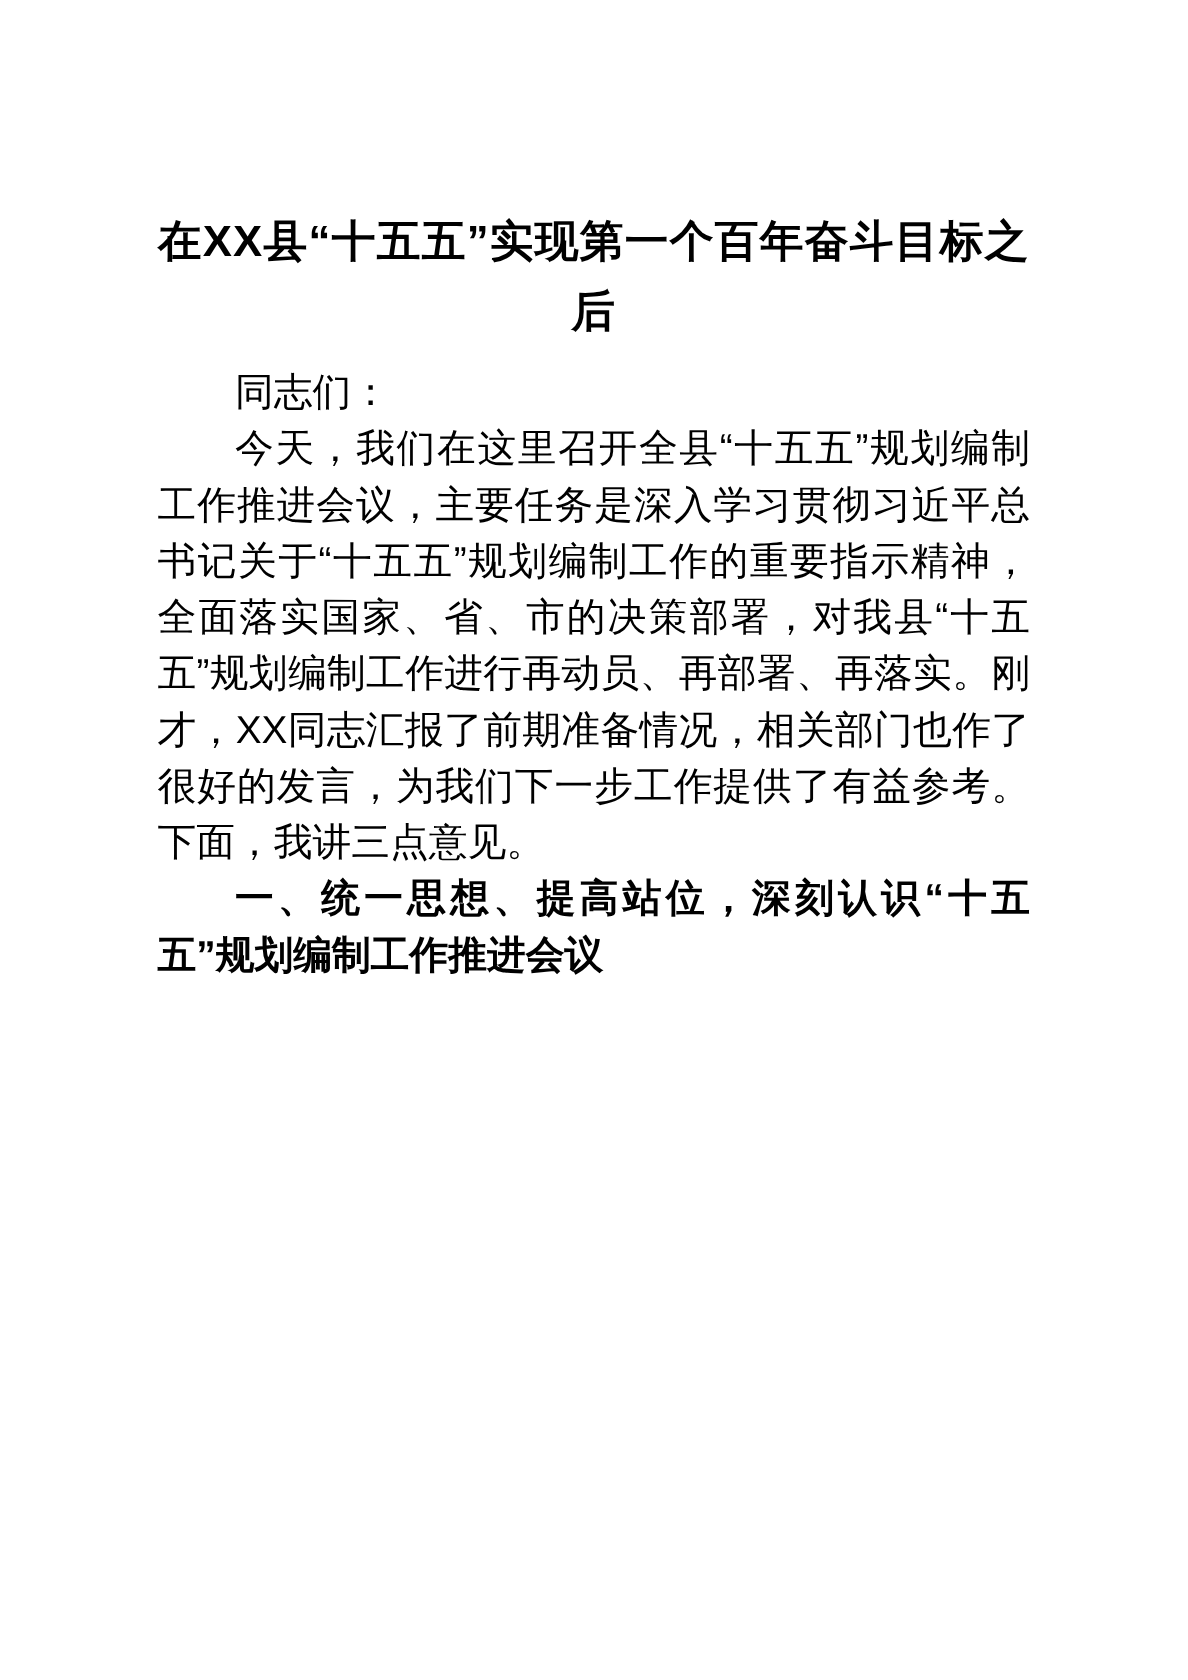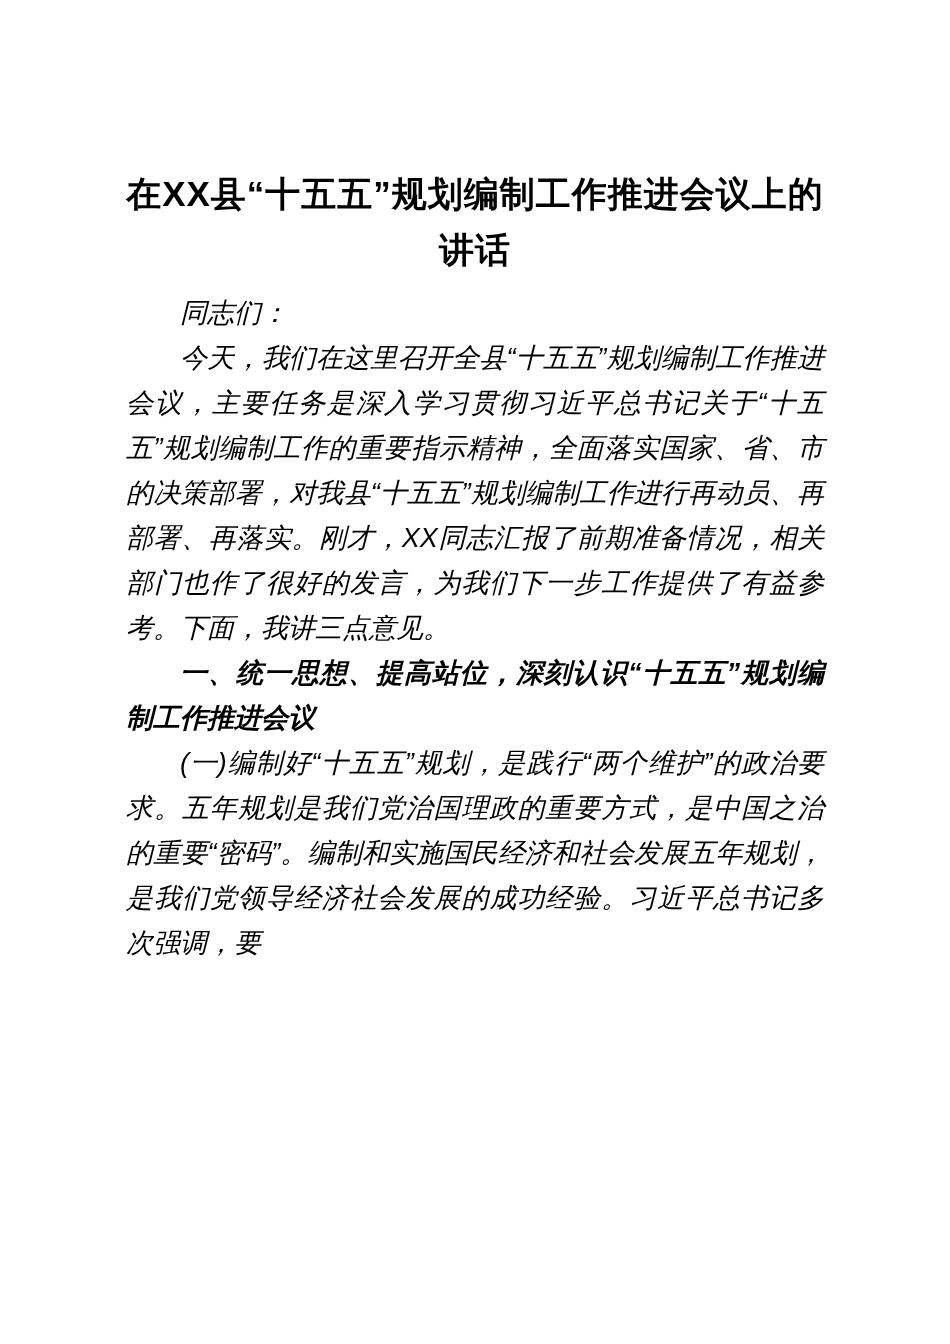--- a/index.html
+++ b/index.html
@@ -22,39 +22,37 @@
   .doc-title {
     margin: 0 0 13px 0;
     font-size: 35px;
     font-weight: 700;
     line-height: 56px;
     text-align: center;
     letter-spacing: 1px;
   }
   .para {
     margin: 0;
-    font-size: 27px;
+    font-size: 31px;
     font-weight: 400;
     line-height: 45px;
     text-align: justify;
     text-indent: 2em;
     word-break: break-all;
-    font-style: italic;
   }
   .para.heading {
     font-weight: 700;
   }
 </style>
 </head>
 <body>
 
 <div class="page">
-  <h1 class="doc-title">在XX县“十五五”规划编制工作推进会议上的讲话</h1>
+  <h1 class="doc-title">在XX县“十五五”实现第一个百年奋斗目标之后</h1>
 
   <p class="para salutation">同志们：</p>
 
   <p class="para">今天，我们在这里召开全县“十五五”规划编制工作推进会议，主要任务是深入学习贯彻习近平总书记关于“十五五”规划编制工作的重要指示精神，全面落实国家、省、市的决策部署，对我县“十五五”规划编制工作进行再动员、再部署、再落实。刚才，XX同志汇报了前期准备情况，相关部门也作了很好的发言，为我们下一步工作提供了有益参考。下面，我讲三点意见。</p>
 
   <h2 class="para heading">一、统一思想、提高站位，深刻认识“十五五”规划编制工作推进会议</h2>
 
 
-  <p class="para">(一)编制好“十五五”规划，是践行“两个维护”的政治要求。五年规划是我们党治国理政的重要方式，是中国之治的重要“密码”。编制和实施国民经济和社会发展五年规划，是我们党领导经济社会发展的成功经验。习近平总书记多次强调，要</p>
 </div>
 
 </body></html>

